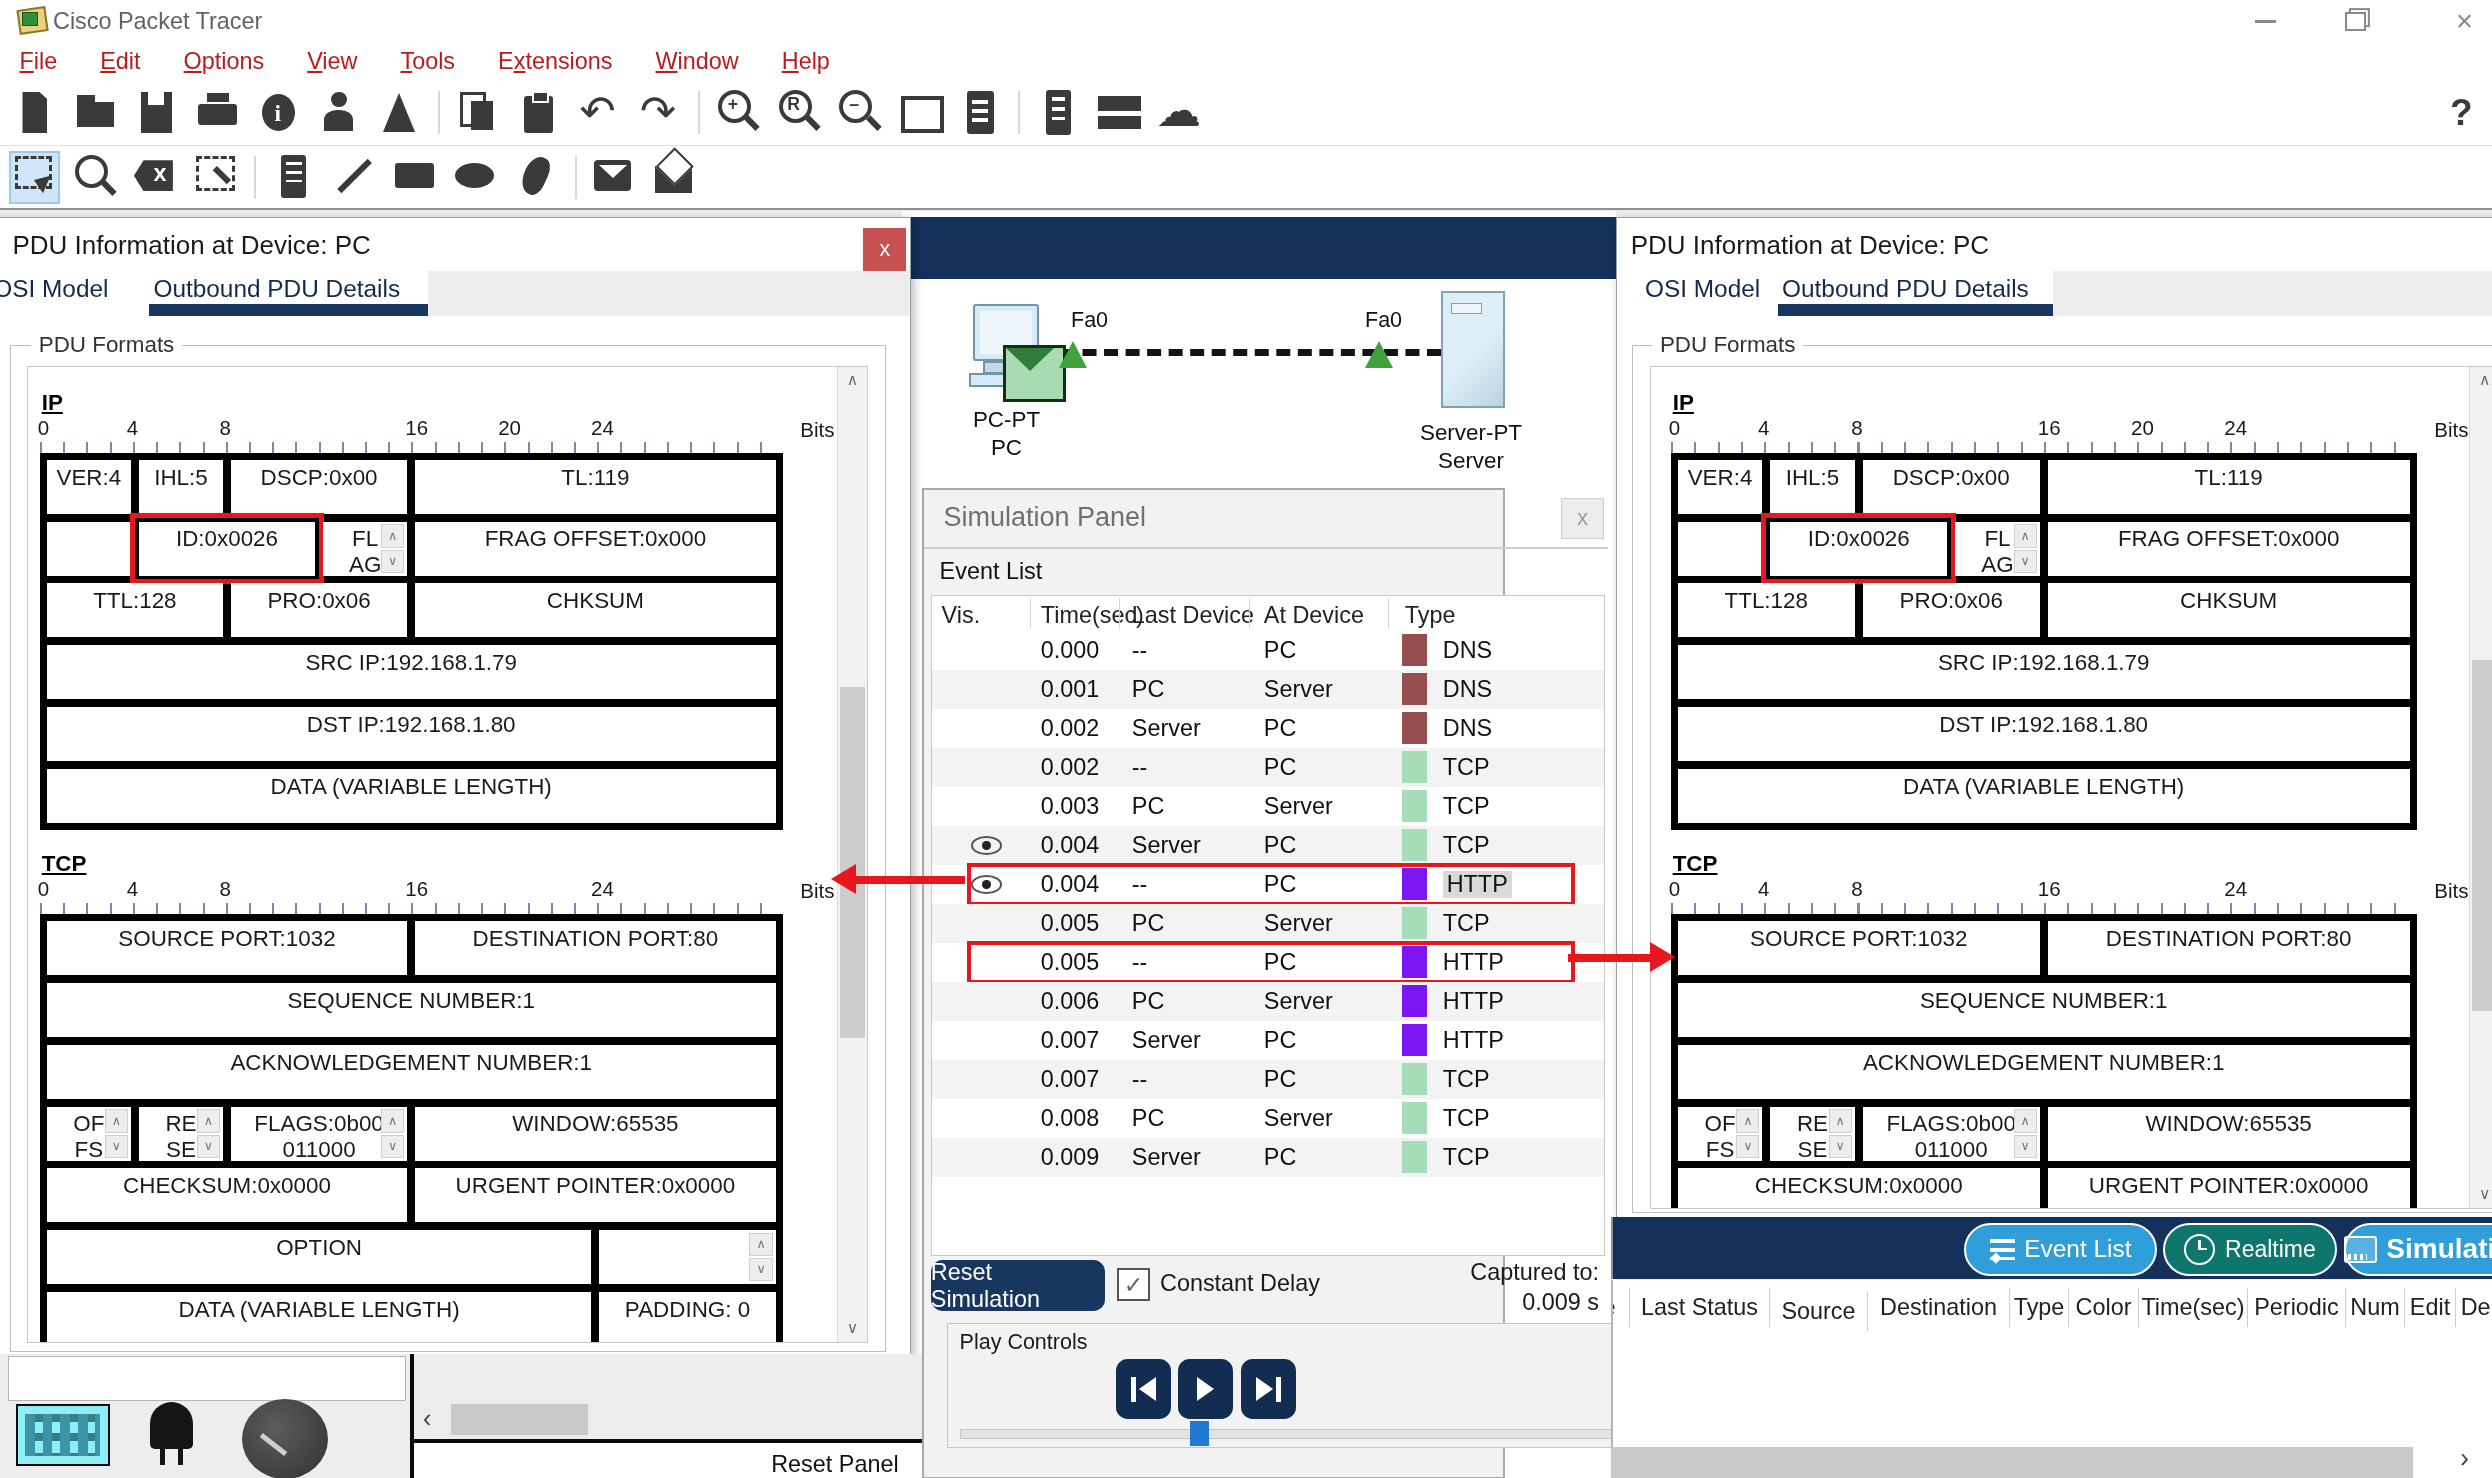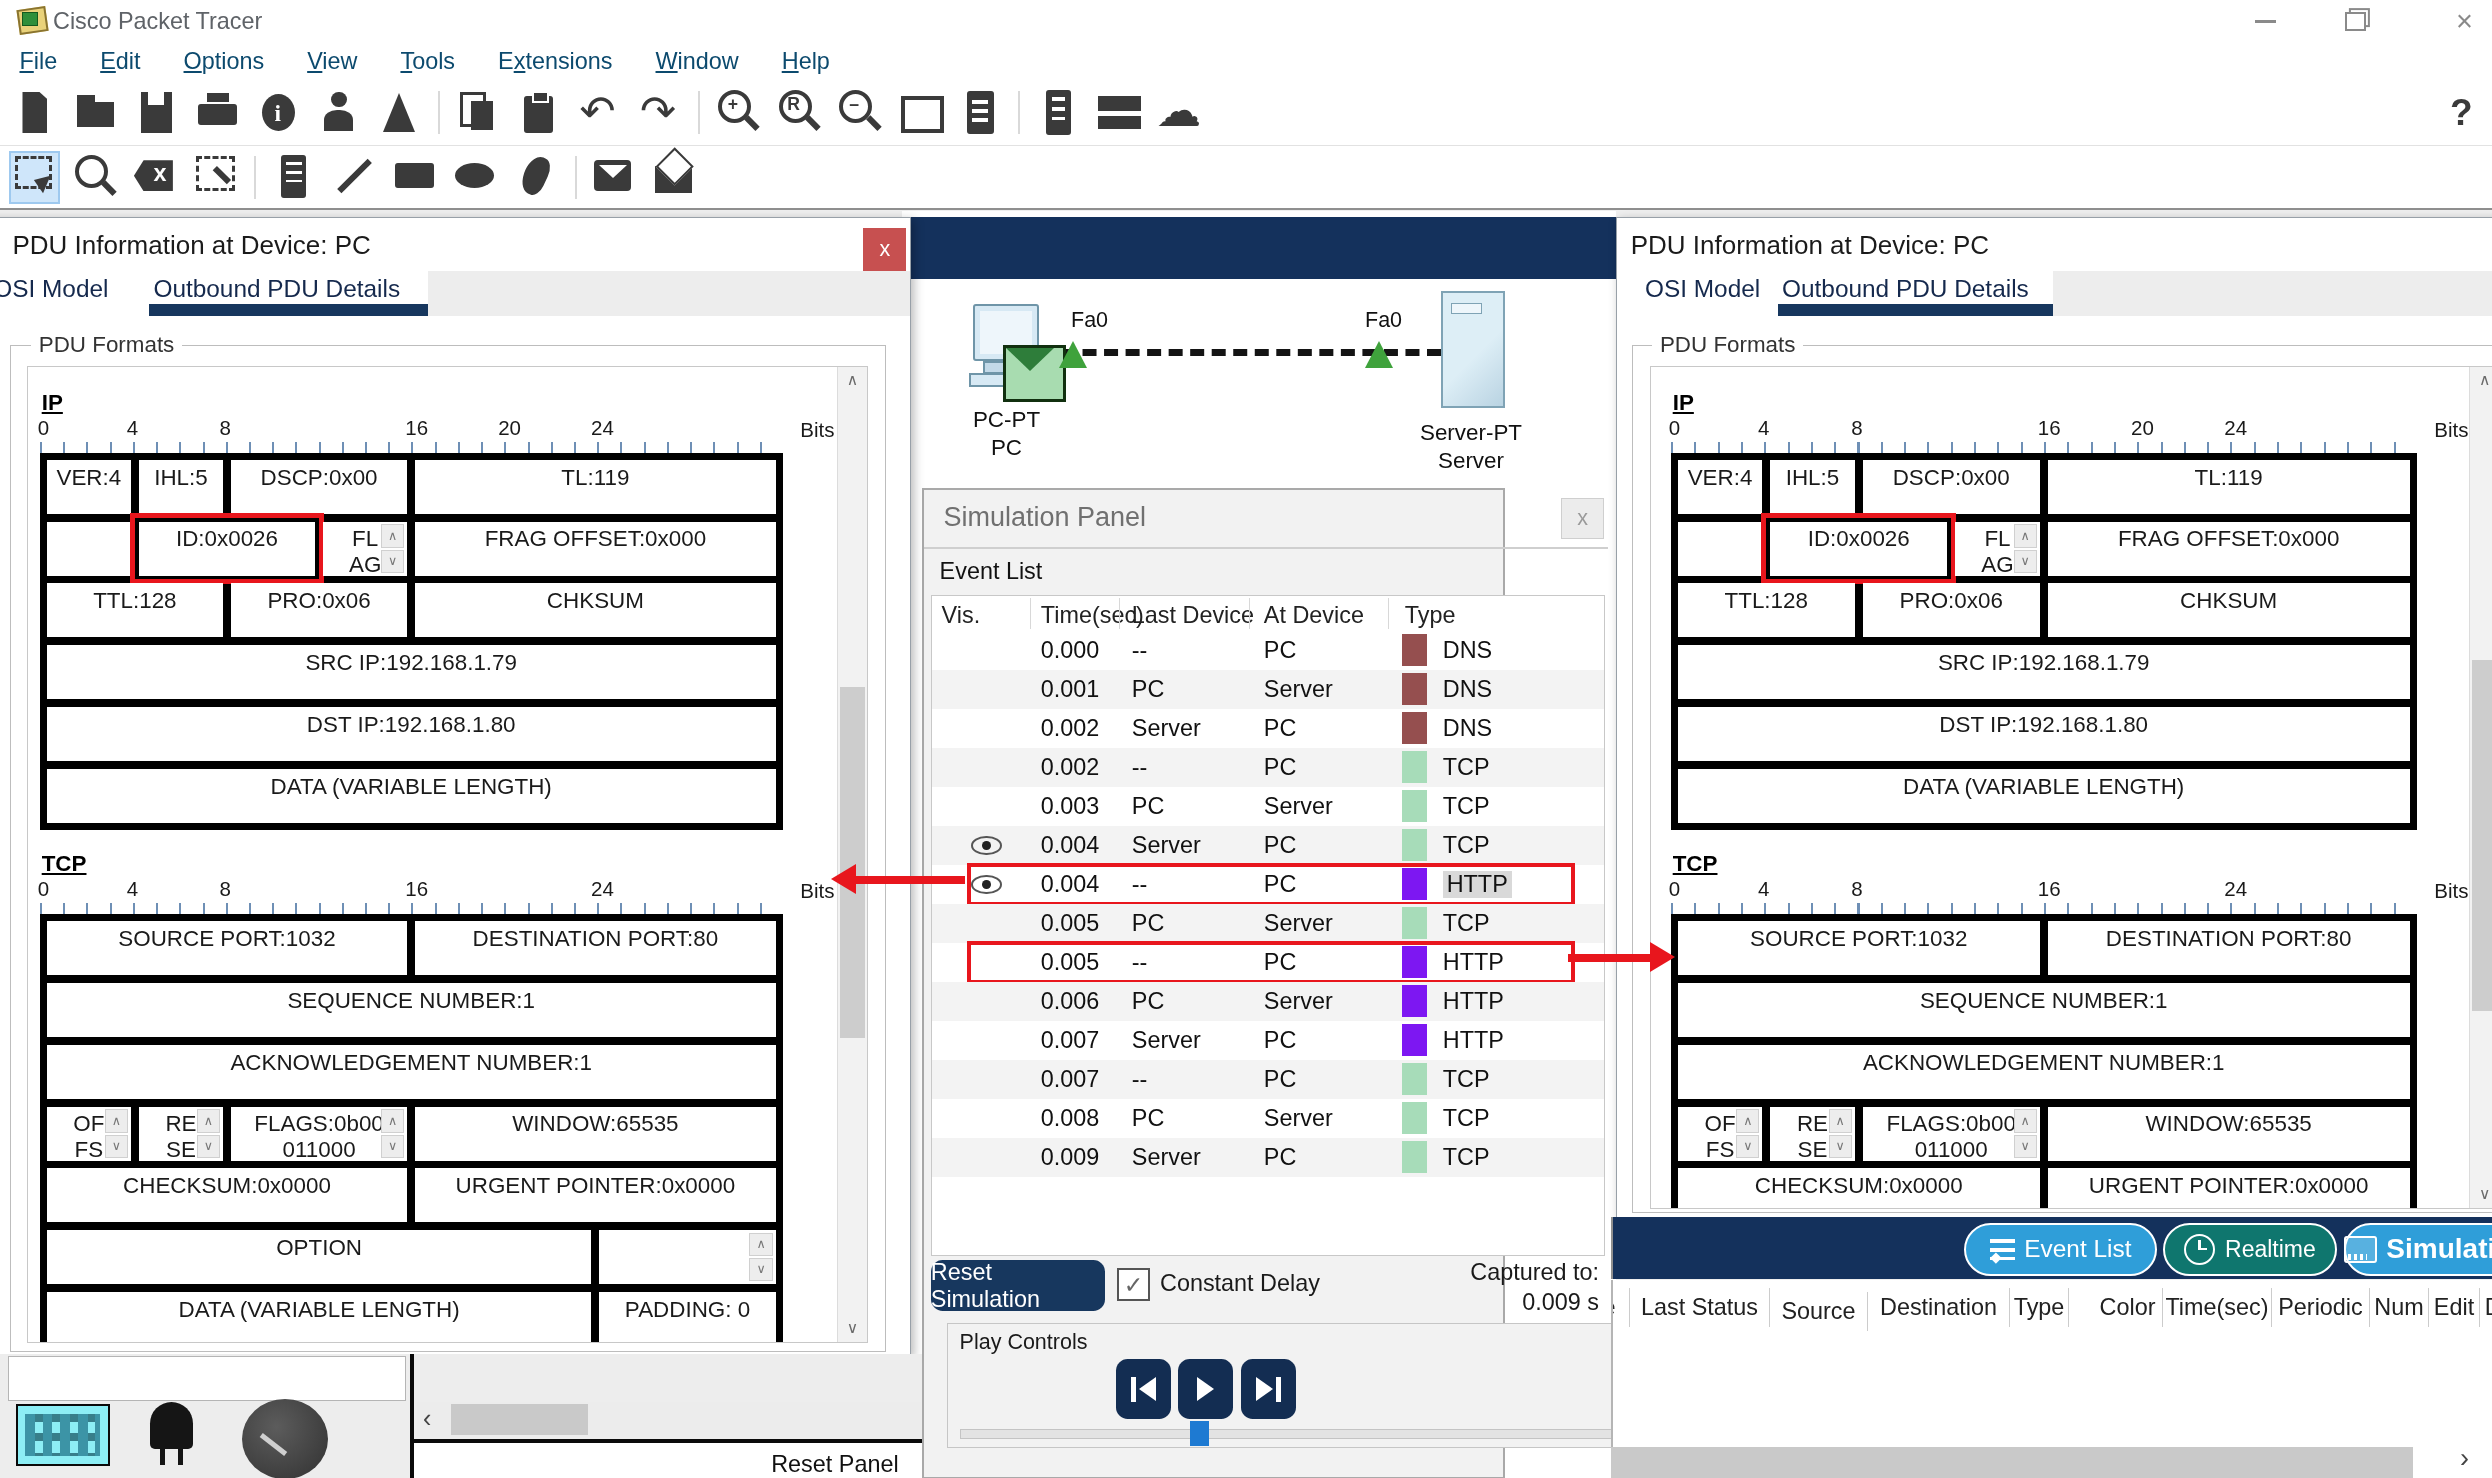--- a/index.html
+++ b/index.html
@@ -11,21 +11,21 @@
   #titlebar{left:0;top:0;width:2493px;height:43px;background:#fff;}
   #app-title{left:53px;top:7.8px;font-size:23.4px;color:#5f6368;}
   .logo{left:11.7px;top:3.9px;width:35px;height:33px;}
   .logo::before{content:"";position:absolute;left:6.8px;top:3.9px;width:25px;height:20.5px;background:#e9d27a;border:2px solid #8a7430;transform:rotate(-8deg);}
   .logo::after{content:"";position:absolute;left:10.7px;top:7.8px;width:13.7px;height:12.7px;background:#2f8f3a;border:1px solid #145a1e;}
   .winbtn{top:5.9px;width:45px;height:31px;display:flex;align-items:center;justify-content:center;color:#8a8a8a;}
   #win-min{left:2243px;} #win-min::before{content:"";width:21.5px;height:2.9px;background:#8a8a8a;}
   #win-max{left:2333px;} #win-max::before{content:"";width:16.6px;height:14.6px;border:2px solid #8a8a8a;box-shadow:3.9px -3.9px 0 -2px #fff,3.9px -3.9px 0 0 #8a8a8a;}
   #win-close{left:2442px;font-size:29px;line-height:29px;}
   #menubar{left:0;top:43px;width:2493px;height:37px;background:#fff;display:flex;align-items:center;gap:43px;padding-left:19.5px;box-sizing:border-box;}
-  .menu-item{font-size:23.4px;color:#0c4a6e;}
+  .menu-item{font-size:23.4px;color:#b91c1c;}
   #toolbar1{left:0;top:80px;width:2493px;height:66px;background:#fff;border-bottom:1px solid #e2e2e2;display:flex;align-items:center;padding-left:5.9px;box-sizing:border-box;}
   #toolbar2{left:0;top:146px;width:2493px;height:64px;background:#fff;border-bottom:2px solid #8f8f8f;display:flex;align-items:center;padding-left:3.9px;box-sizing:border-box;}
   .tsep{width:2px;height:43px;background:#d9d9d9;margin:0 7.8px;flex:none;}
   #help-q{left:2450px;top:92px;font-size:37px;font-weight:bold;color:#3a3a3a;}
 
   
   .icn{position:relative;display:inline-block;width:47px;height:49px;flex:none;margin:0 6.8px;}
   .icn::before,.icn::after{content:"";position:absolute;}
   .icn .zc{position:absolute;left:7.8px;top:5.9px;width:21.5px;text-align:center;font-size:17.6px;font-weight:bold;color:#3a3a3a;}
   .sel-tool{background:#cfe6fa;outline:2px solid #9ec9ef;}
@@ -886,21 +886,21 @@
       <span>Simulation</span>
     </div>
   </div>
   <div class="abs" id="br-white">
     <div id="br-headers">
         <span class="brh" style="width: 68px; margin-left: -51px;">Fire</span>
         <span class="brh" style="width: 140px;">Last Status</span>
         <span class="brh" style="width: 98px; margin-top: 8px;">Source</span>
         <span class="brh" style="width: 142px;">Destination</span>
         <span class="brh" style="width: 59px;">Type</span>
-        <span class="brh" style="width: 70px; margin-left: 24px;">Color</span>
+        <span class="brh" style="width: 70px;">Color</span>
         <span class="brh" style="width: 109px;">Time(sec)</span>
         <span class="brh" style="width: 98px;">Periodic</span>
         <span class="brh" style="width: 59px;">Num</span>
         <span class="brh" style="width: 51px;">Edit</span>
         <span class="brh" style="width: 78px;">Delete</span>
       </div>
   </div>
   <div class="abs" id="br-scrollrow"></div>
   <div class="abs" id="br-thumb"></div>
   <span class="abs" id="br-arrow">›</span>

